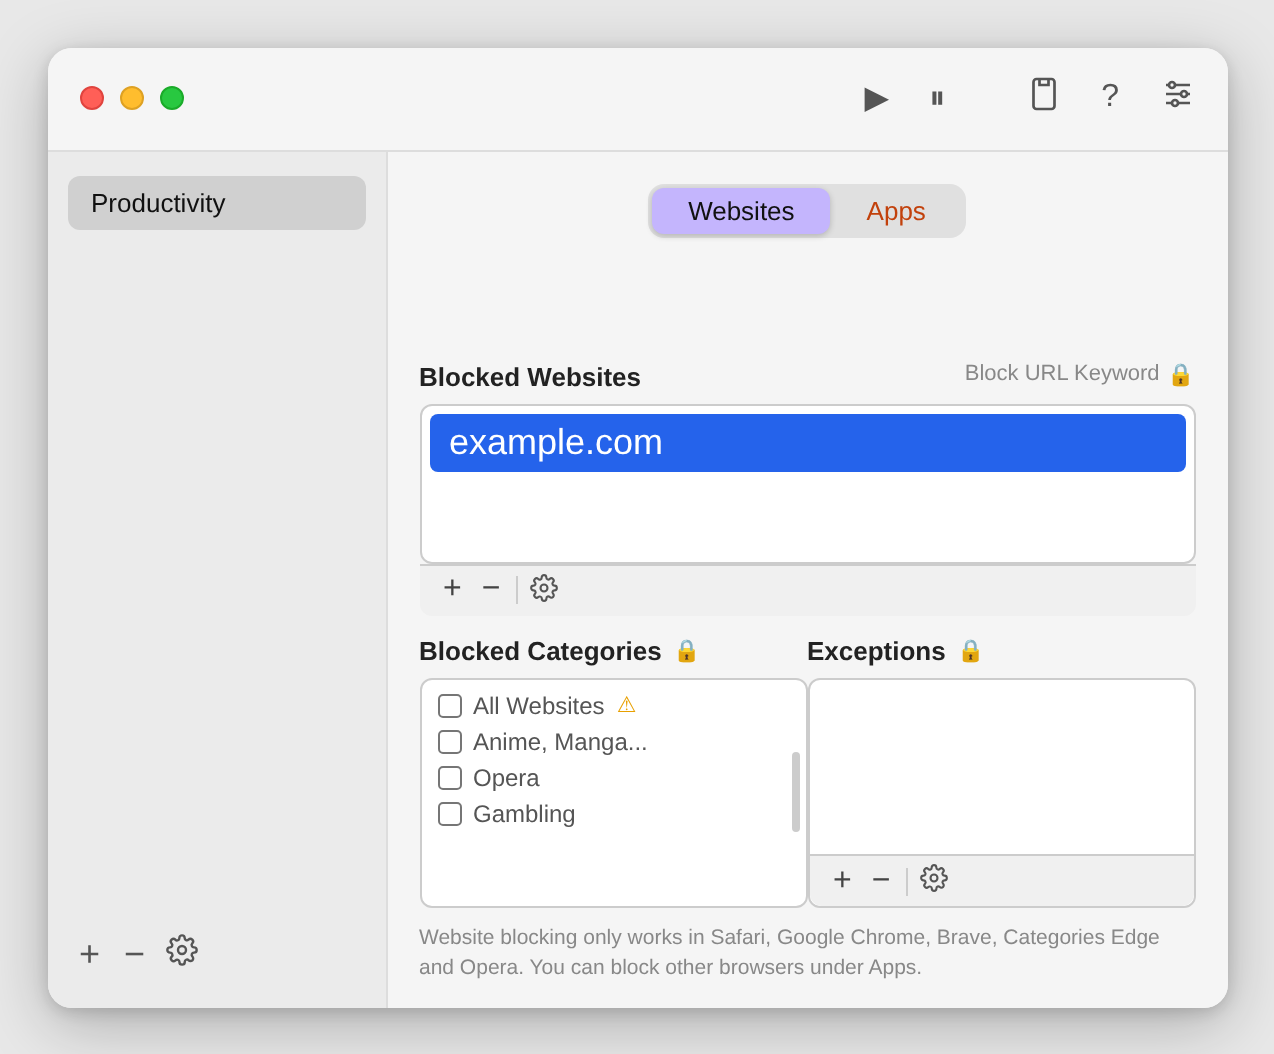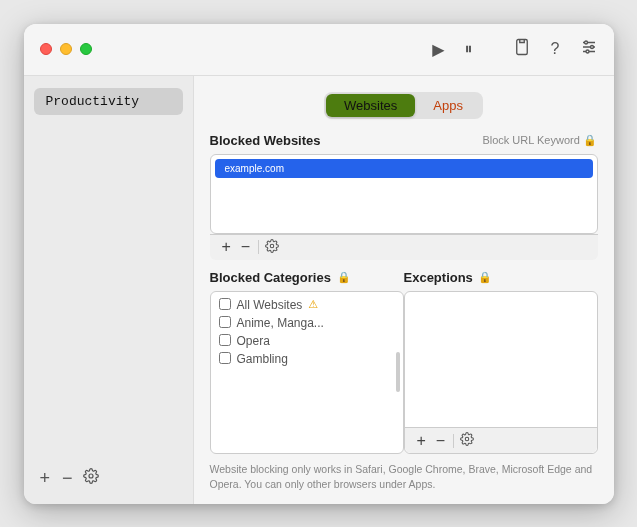--- a/index.html
+++ b/index.html
@@ -76,21 +76,20 @@
       background: #ebebeb;
       padding: 12px 10px;
       display: flex;
       flex-direction: column;
       border-right: 1px solid #ddd;
       flex-shrink: 0;
     }
 
     .sidebar-items {
       flex: 1;
-      font-family: Liberation Mono, monospace;
     }
 
     .sidebar-item {
       padding: 6px 12px;
       border-radius: 6px;
       font-size: 13px;
       color: #333;
       cursor: pointer;
       font-weight: 500;
     }
@@ -150,30 +149,31 @@
       border-radius: 6px;
       font-size: 13px;
       font-weight: 500;
       color: #c2410c;
       cursor: pointer;
       border: none;
       background: transparent;
     }
 
     .tab.active {
-      background: #4d7c0f;
+      background: #c4b5fd;
       color: #111;
       box-shadow: 0 1px 3px rgba(0,0,0,0.2);
     }
 
     .section-header {
       display: flex;
-      align-items: center;
+      align-items: flex-start;
       justify-content: space-between;
       margin-bottom: 6px;
+      margin-top: 48px;
     }
 
     .section-title {
       font-size: 13px;
       font-weight: 600;
       color: #222;
     }
 
     .block-url-keyword {
       font-size: 11px;
@@ -194,21 +194,21 @@
       background: #fff;
       min-height: 80px;
       overflow: hidden;
       margin-bottom: 0;
     }
 
     .list-item-selected {
       background: #2563eb;
       color: #fff;
       padding: 4px 10px;
-      font-size: 10px;
+      font-size: 18px;
       border-radius: 4px;
       margin: 4px;
     }
 
     .list-toolbar {
       display: flex;
       align-items: center;
       gap: 2px;
       border-top: 1px solid #ccc;
       background: #f0f0f0;
@@ -268,20 +268,21 @@
     }
 
     .categories-inner {
       padding: 4px 6px;
       overflow-y: auto;
       max-height: 90px;
     }
 
     .category-item {
       display: flex;
+      align-items: center;
       gap: 6px;
       padding: 2px 2px;
       font-size: 12px;
       color: #555;
     }
 
     .category-item input[type="checkbox"] {
       width: 12px;
       height: 12px;
       accent-color: #2563eb;
@@ -474,16 +475,16 @@
                 <svg width="14" height="14" viewBox="0 0 24 24" fill="none" stroke="#555" stroke-width="1.8">
                   <circle cx="12" cy="12" r="3"></circle>
                   <path d="M19.4 15a1.65 1.65 0 00.33 1.82l.06.06a2 2 0 010 2.83 2 2 0 01-2.83 0l-.06-.06a1.65 1.65 0 00-1.82-.33 1.65 1.65 0 00-1 1.51V21a2 2 0 01-4 0v-.09A1.65 1.65 0 009 19.4a1.65 1.65 0 00-1.82.33l-.06.06a2 2 0 01-2.83-2.83l.06-.06A1.65 1.65 0 004.68 15a1.65 1.65 0 00-1.51-1H3a2 2 0 010-4h.09A1.65 1.65 0 004.6 9a1.65 1.65 0 00-.33-1.82l-.06-.06a2 2 0 012.83-2.83l.06.06A1.65 1.65 0 009 4.68a1.65 1.65 0 001-1.51V3a2 2 0 014 0v.09a1.65 1.65 0 001 1.51 1.65 1.65 0 001.82-.33l.06-.06a2 2 0 012.83 2.83l-.06.06A1.65 1.65 0 0019.4 9a1.65 1.65 0 001.51 1H21a2 2 0 010 4h-.09a1.65 1.65 0 00-1.51 1z"></path>
                 </svg>
               </span>
             </div>
           </div>
         </div>
       </div>
 
-      <p class="footer-note">Website blocking only works in Safari, Google Chrome, Brave, Microsoft Edge and Opera. You can only other browsers under Apps.</p>
+      <p class="footer-note">Website blocking only works in Safari, Google Chrome, Brave, Categories Edge and Opera. You can block other browsers under Apps.</p>
     </div>
   </div>
 </div>
 
 </body></html>

